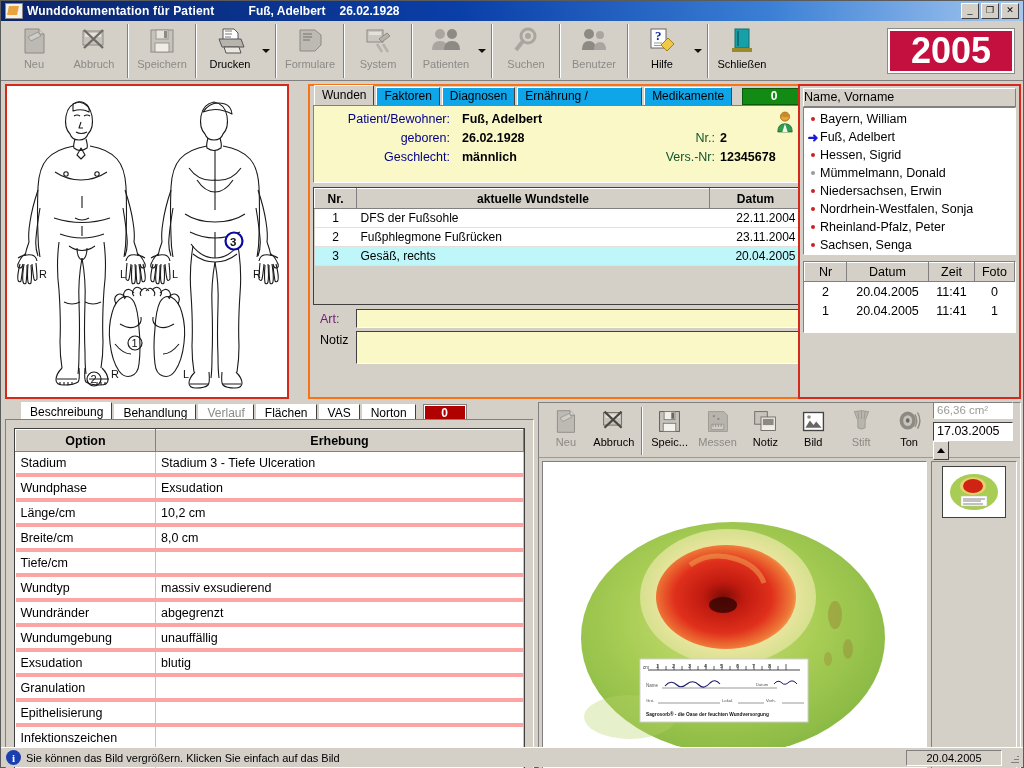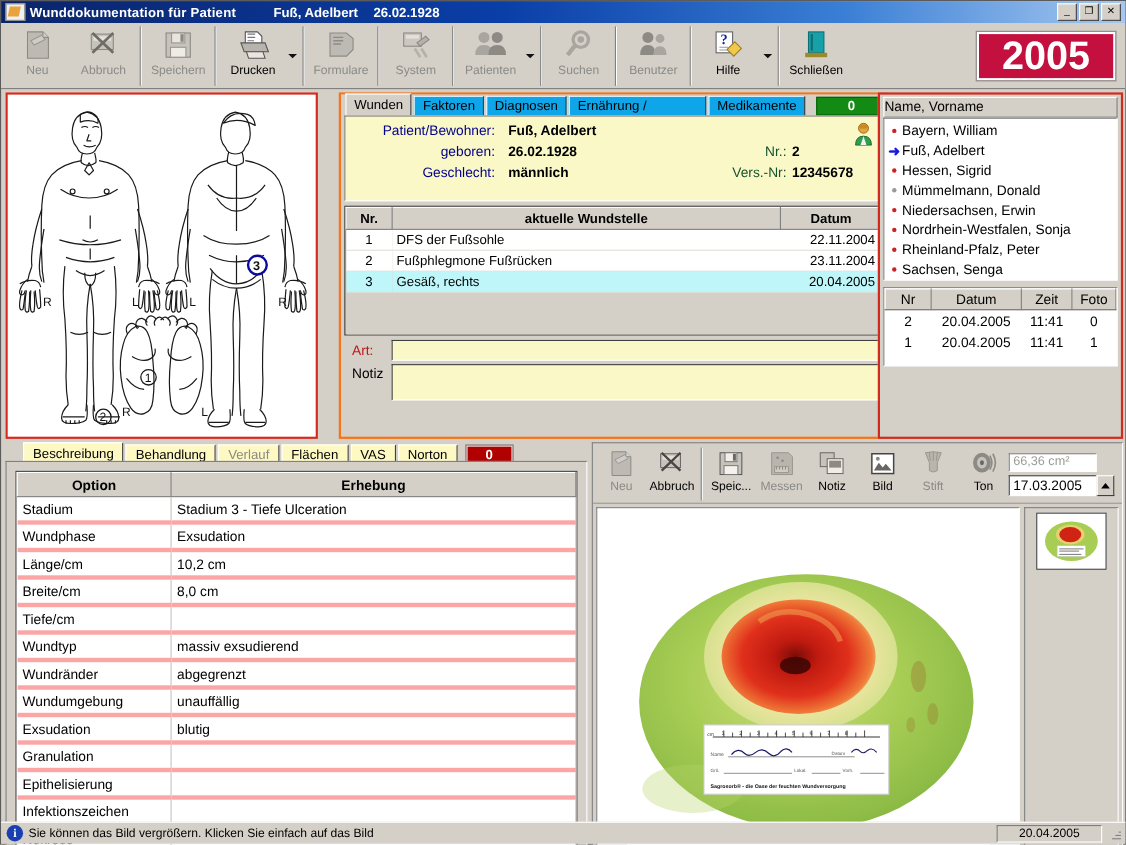--- a/index.html
+++ b/index.html
@@ -93,21 +93,21 @@
   .wtable th{background:#d4d0c8;border:1px solid #fff;border-right-color:#808080;
      border-bottom-color:#808080;font-weight:bold;height:17px;font-size:12px;}
   .wtable td{background:#fff;border-bottom:1px solid #e3e0da;height:18px;padding:0 4px;
      font-size:12px;color:#000;}
   .wtable tr.sel td{background:#bff6f9;}
   .wtable td.c{text-align:center;}
   .wtable td.r{text-align:right;padding-right:6px;}
   .wfill td{background:#d4d0c8;border-bottom:none;height:44px;}
 
   .artrow{display:flex;align-items:center;margin:4px 3px 0 10px;}
-  .artlab{width:36px;color:#b91c1c;font-size:12.5px;}
+  .artlab{width:36px;color:#701a75;font-size:12.5px;}
   .artinp{flex:1;height:19px;background:#fbf8c8;border:1px solid #404040;
      border-right-color:#fff;border-bottom-color:#fff;box-sizing:border-box;margin-right:4px;}
   .notizrow{display:flex;align-items:flex-start;margin:3px 3px 0 10px;}
   .notizlab{width:36px;color:#000;font-size:12.5px;padding-top:2px;}
   .notizinp{flex:1;height:33px;background:#fbf8c8;border:1px solid #404040;
      border-right-color:#fff;border-bottom-color:#fff;box-sizing:border-box;margin-right:4px;}
 
   
   .rightpanel{position:absolute;left:797px;top:3px;width:223px;height:315px;
      border:2px solid #d42a1e;box-sizing:border-box;background:#d4d0c8;}
@@ -125,21 +125,21 @@
   .sess{margin:6px 3px 0 3px;height:72px;background:#fff;border:1px solid #808080;
      border-right-color:#fff;border-bottom-color:#fff;box-sizing:border-box;overflow:hidden;}
   .sess table{border-collapse:collapse;width:100%;font-size:12px;table-layout:fixed;}
   .sess th{background:#d4d0c8;border:1px solid #fff;border-right-color:#808080;
      border-bottom-color:#808080;height:16px;font-weight:normal;font-size:12.5px;}
   .sess td{height:17px;font-size:12.5px;text-align:center;background:#fff;}
 
   
   .btabs{position:absolute;left:4px;top:321px;width:529px;height:20px;display:flex;
      align-items:flex-end;padding-left:16px;box-sizing:border-box;}
-  .btab{height:17px;line-height:16px;padding:0 8px;font-size:12px;background:#fef9c3;
+  .btab{height:17px;line-height:16px;padding:0 8px;font-size:12px;background:#ffffff;
      border:1px solid #fff;border-right-color:#404040;border-bottom:none;margin-right:2px;}
   .btab.active{height:19px;line-height:18px;}
   .btab.dis{color:#8a8a86;}
   .badge-red{margin-left:6px;width:40px;height:15px;background:#b00000;color:#fff;
      font-weight:bold;font-size:12px;text-align:center;line-height:15px;border:1px solid #fff;
      outline:1px solid #808080;}
   .optwrap{position:absolute;left:4px;top:338px;width:529px;height:406px;
      background:#d4d0c8;border:1px solid #808080;border-right-color:#fff;
      border-bottom-color:#fff;box-sizing:border-box;padding:8px;}
   .optbox{height:100%;border:1px solid #404040;background:#fff;box-sizing:border-box;overflow:hidden;}
@@ -159,21 +159,21 @@
   .pbtn{width:51px;display:flex;flex-direction:column;align-items:center;padding-top:2px;
      box-sizing:border-box;}
   .pbtn .ic{height:29px;width:30px;display:flex;align-items:center;justify-content:center;}
   .pbtn .lb{font-size:11px;margin-top:0px;white-space:nowrap;}
   .pbtn.dim .lb{color:#8a8a86;}
   .pfields{margin-left:auto;display:flex;flex-direction:column;gap:3px;
      justify-content:center;padding-right:4px;}
   .areafield{width:80px;height:17px;background:#fff;border:1px solid #808080;
      border-right-color:#fff;border-bottom-color:#fff;color:#9a9a96;font-size:11.5px;
      line-height:15px;padding-left:3px;box-sizing:border-box;}
-  .datefield{display:flex;}
+  .datefield{display:flex;flex-direction:column;}
   .datefield .v{width:80px;height:19px;background:#fff;border:1px solid #404040;
      border-right-color:#fff;border-bottom-color:#fff;font-size:12.5px;line-height:17px;
      padding-left:3px;box-sizing:border-box;}
   .datefield .sp{width:16px;height:19px;background:#d4d0c8;border:1px solid #fff;
      border-right-color:#404040;border-bottom-color:#404040;display:flex;
      align-items:center;justify-content:center;box-sizing:border-box;}
   .datefield .sp i{width:0;height:0;border-left:4px solid transparent;
      border-right:4px solid transparent;border-bottom:5px solid #000;display:block;}
   .photoarea{position:absolute;left:3px;top:58px;right:3px;bottom:3px;display:flex;}
   .bigphoto{flex:1;background:#fff;border:1px solid #808080;

